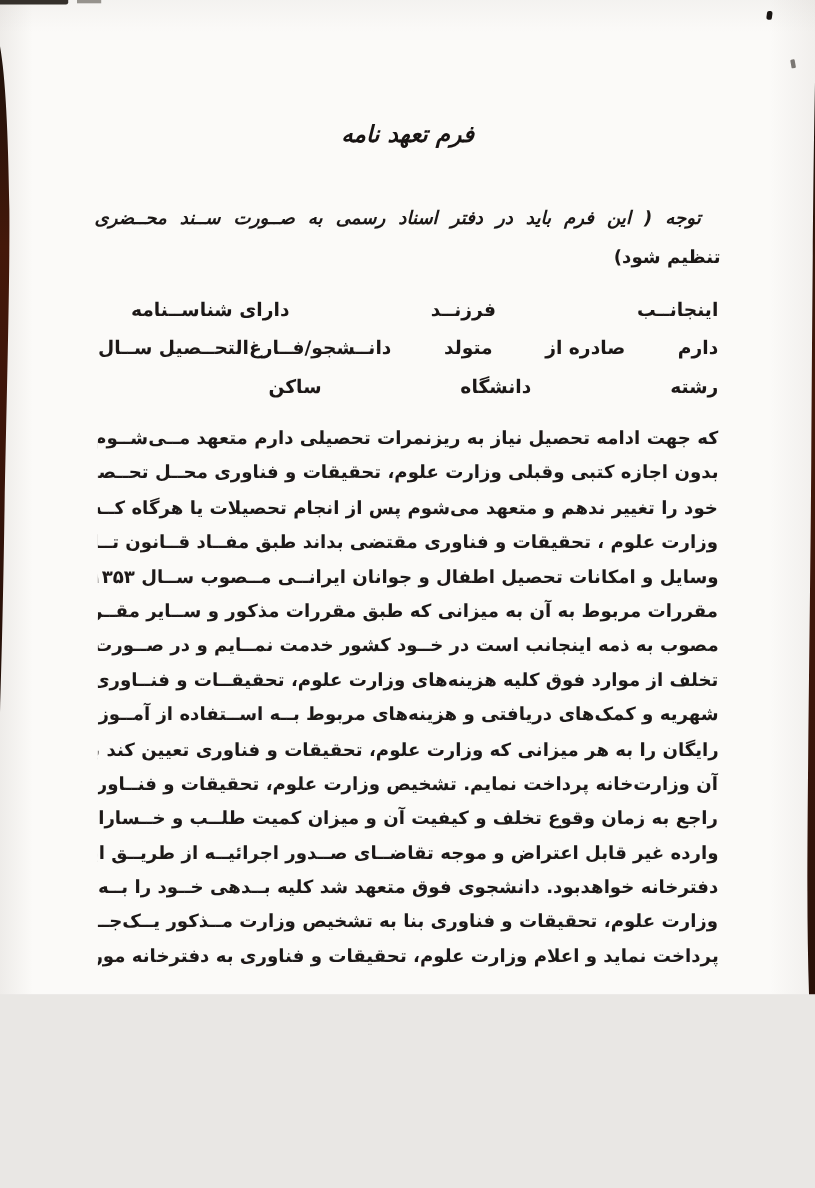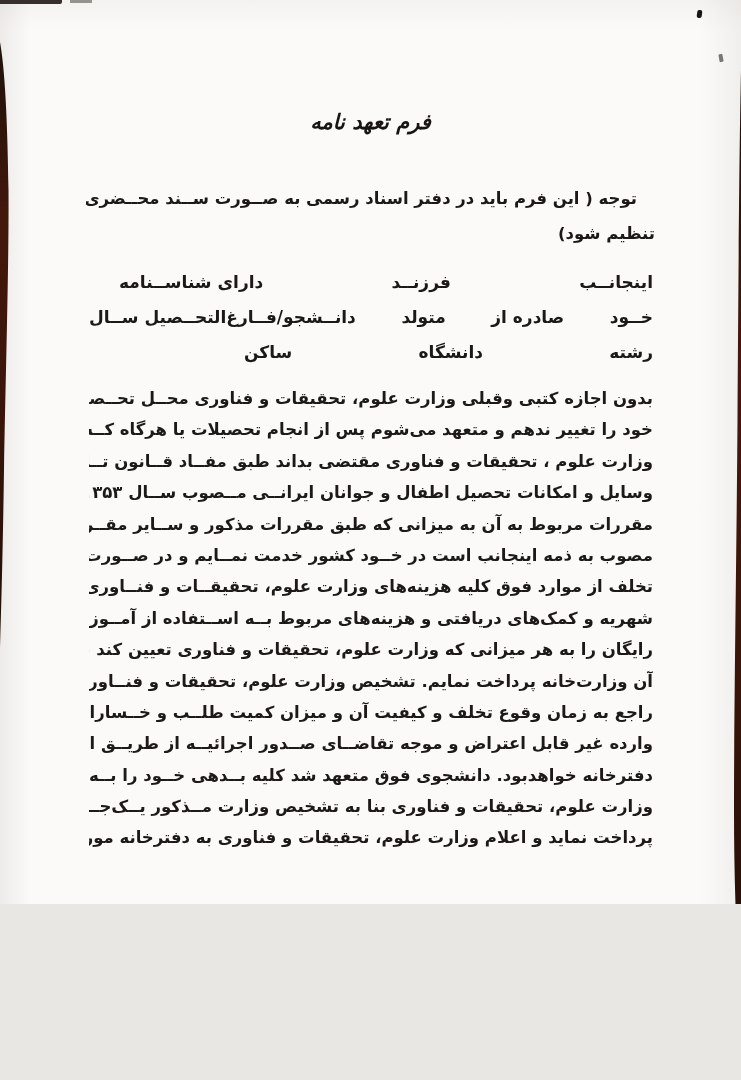--- a/index.html
+++ b/index.html
@@ -17,21 +17,21 @@
   }
   .edges{position:absolute;inset:0;pointer-events:none;}
   .artifact{position:absolute;}
   .doc{position:absolute;inset:0;direction:rtl;font-weight:700;}
   .title{
     position:absolute;top:110px;left:0;right:0;
     text-align:center;font-size:21px;font-style:italic;font-weight:700;
     letter-spacing:0.5px;color:#181413;
   }
   .notice{position:absolute;top:181px;right:86px;left:86px;font-size:16.5px;line-height:35px;color:#1c1817;}
-  .notice-l1{text-align:justify;text-align-last:justify;text-indent:18px;overflow:hidden;white-space:nowrap;}
+  .notice-l1{text-align:justify;text-align-last:justify;text-indent:18px;overflow:hidden;white-space:nowrap;font-style:italic;}
   .notice-l2{text-align:right;}
   .fields{position:absolute;top:272px;right:88px;left:89px;font-size:17px;color:#1c1817;}
   .frow{display:flex;justify-content:space-between;align-items:baseline;height:35px;}
   .frow.r1{padding-left:30px;}
   .frow.r3{padding-left:155px;}
   .body-text{position:absolute;top:383px;right:88px;left:89px;font-size:16.5px;color:#1d1918;}
   .body-line{
     height:31.4px;line-height:31.4px;
     text-align:justify;text-align-last:justify;
     overflow:hidden;white-space:nowrap;
@@ -91,33 +91,34 @@
       <div class="notice-l2">تنظیم شود)</div>
     </div>
 
     <div class="fields">
       <div class="frow r1">
         <span>اینجانــب</span>
         <span>فرزنــد</span>
         <span>دارای شناســنامه</span>
       </div>
       <div class="frow r2">
-        <span>خــود</span>
+        <span>دارم</span>
         <span>صادره از</span>
         <span>متولد</span>
         <span>دانــشجو/فــارغ‌التحــصیل ســال</span>
       </div>
       <div class="frow r3">
         <span>رشته</span>
         <span>دانشگاه</span>
         <span>ساکن</span>
       </div>
     </div>
 
     <div class="body-text">
+      <div class="body-line">که جهت ادامه تحصیل نیاز به ریزنمرات تحصیلی دارم متعهد مــی‌شــوم</div>
       <div class="body-line">بدون اجازه کتبی وقبلی وزارت علوم، تحقیقات و فناوری محــل تحــصیل</div>
       <div class="body-line">خود را تغییر ندهم و متعهد می‌شوم پس از انجام تحصیلات یا هرگاه کــه</div>
       <div class="body-line">وزارت علوم ، تحقیقات و فناوری مقتضی بداند طبق مفــاد قــانون تــامین</div>
       <div class="body-line">وسایل و امکانات تحصیل اطفال و جوانان ایرانــی مــصوب ســال ۱۳۵۳ و</div>
       <div class="body-line">مقررات مربوط به آن به میزانی که طبق مقررات مذکور و ســایر مقــررات</div>
       <div class="body-line">مصوب به ذمه اینجانب است در خــود کشور خدمت نمــایم و در صــورت</div>
       <div class="body-line">تخلف از موارد فوق کلیه هزینه‌های وزارت علوم، تحقیقــات و فنــاوری و</div>
       <div class="body-line">شهریه و کمک‌های دریافتی و هزینه‌های مربوط بــه اســتفاده از آمــوزش</div>
       <div class="body-line">رایگان را به هر میزانی که وزارت علوم، تحقیقات و فناوری تعیین کند به</div>
       <div class="body-line">آن وزارت‌خانه پرداخت نمایم. تشخیص وزارت علوم، تحقیقات و فنــاوری</div>

